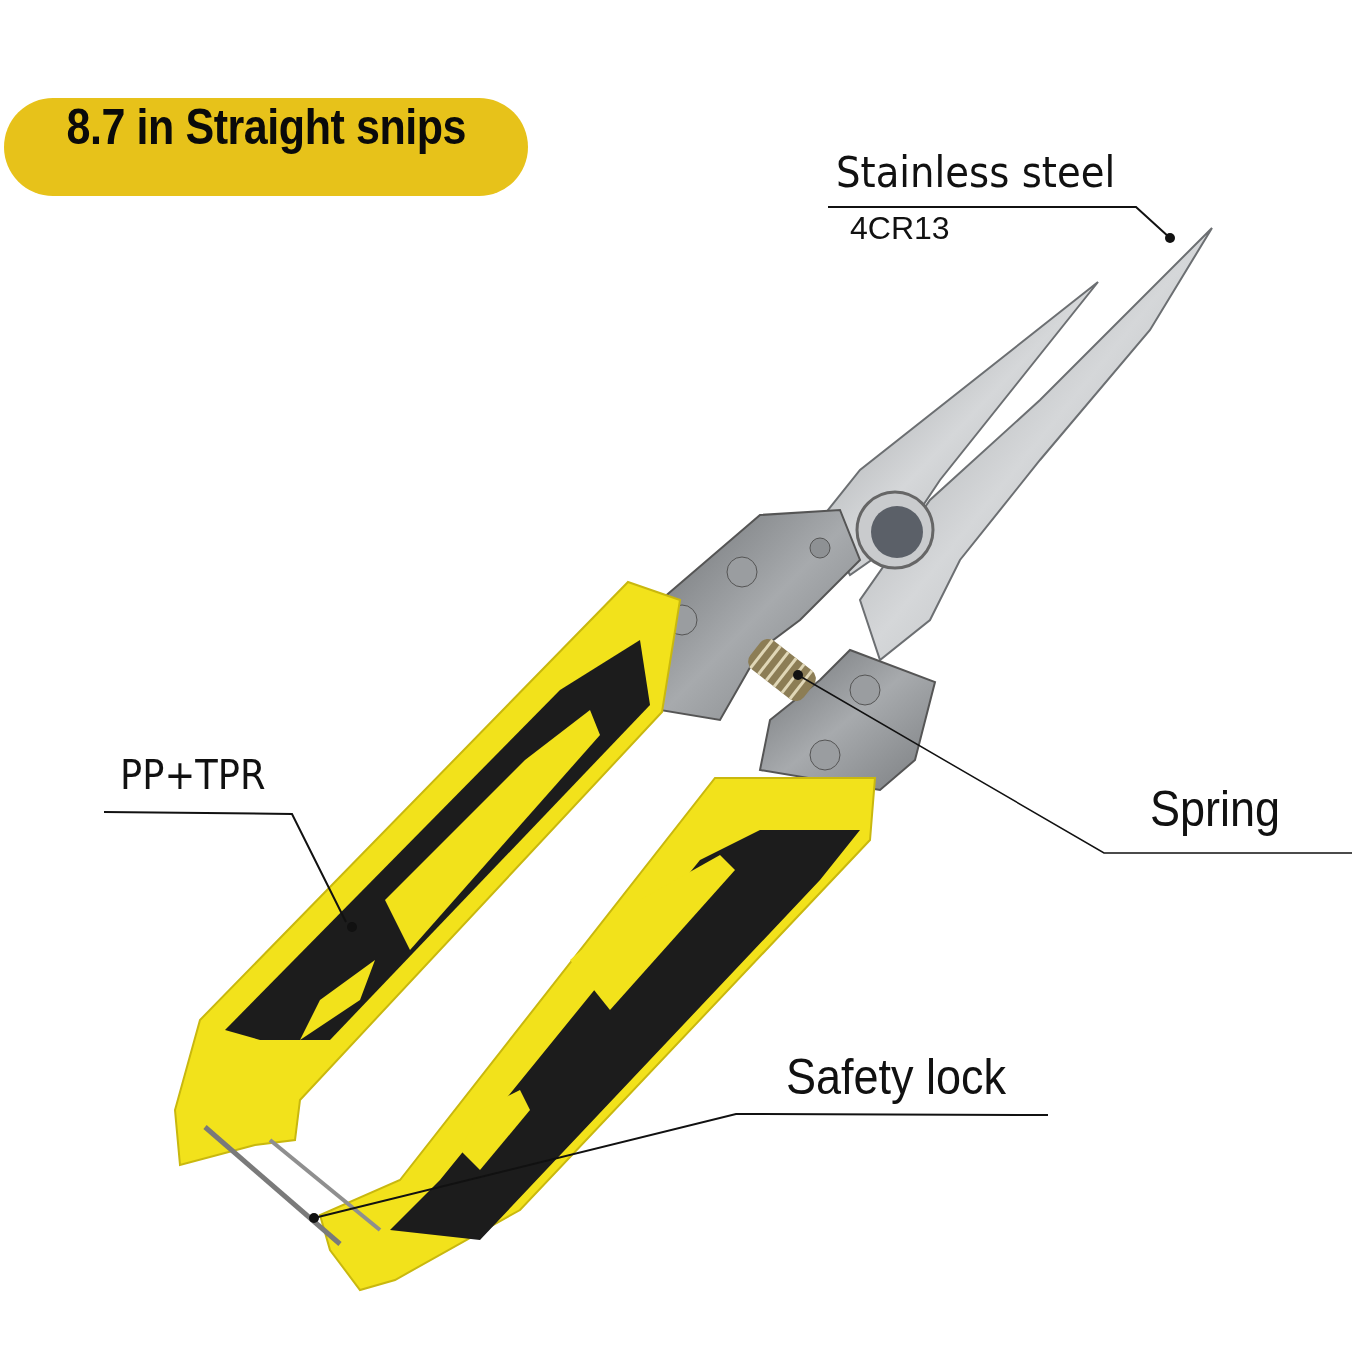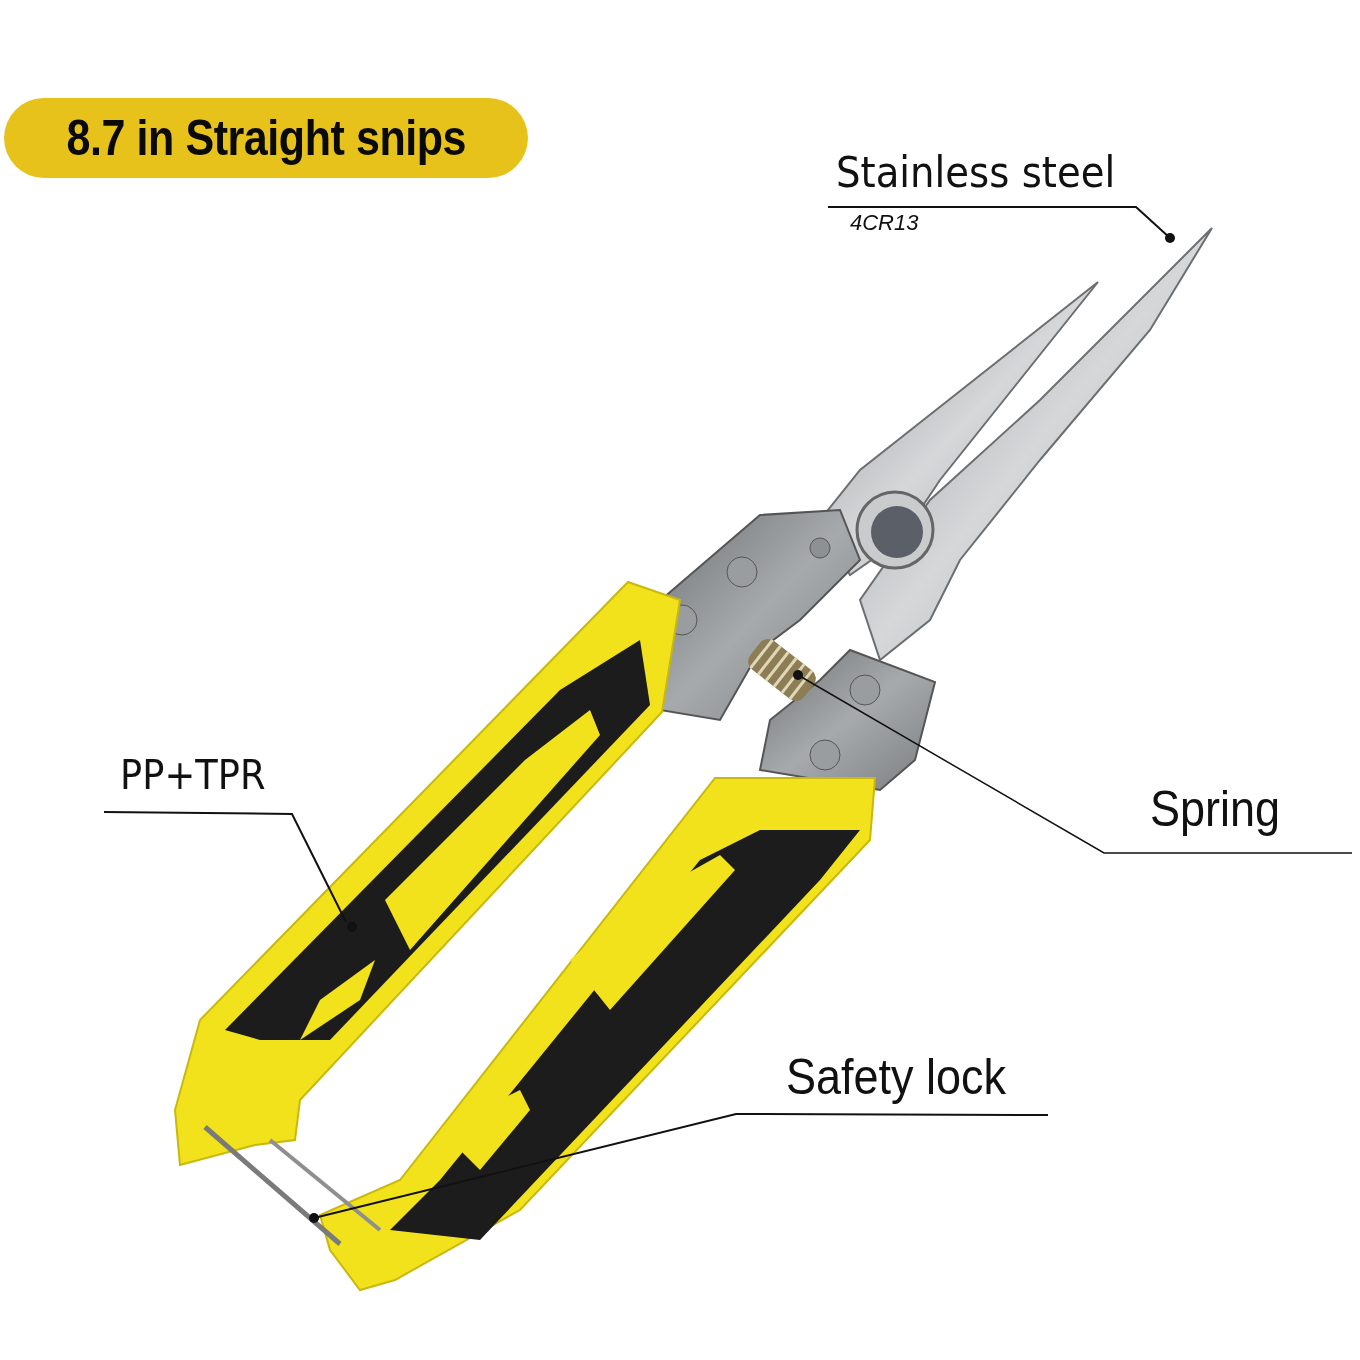--- a/index.html
+++ b/index.html
@@ -1,29 +1,29 @@
 <!DOCTYPE html>
 <html><head>
 <meta charset="utf-8">
 <style>
   html, body { margin: 0; padding: 0; background: #ffffff; }
   body { width: 1360px; height: 1360px; position: relative; overflow: hidden; font-family: "Liberation Sans", sans-serif; }
   .badge {
-    position: absolute; left: 4px; top: 98px; width: 524px; height: 80px;
+    position: absolute; left: 4px; top: 98px; width: 524px; height: 98px;
     background: #e7c21a; border-radius: 49px;
-    display: flex; align-items: center; justify-content: center;
+    display: flex; align-items: flex-start; justify-content: center;
   }
   .badge-text {
     font-family: "Liberation Sans", sans-serif; font-weight: bold;
     font-size: 50px; color: #0a0a0a; letter-spacing: -0.5px;
     transform: scaleX(0.86); white-space: nowrap;
   }
   .label { position: absolute; color: #111; white-space: nowrap; font-family: "DejaVu Sans", sans-serif; }
   .lbl-steel { left: 836px; top: 148px; font-size: 42px; transform: scaleX(0.92); transform-origin: left top; }
-  .lbl-steel-grade { left: 850px; top: 210px; font-size: 22px; font-style: italic; font-family: "Liberation Sans", sans-serif; }
+  .lbl-steel-grade { left: 850px; top: 210px; font-size: 32px; font-family: "Liberation Sans", sans-serif; }
   .lbl-pp { left: 120px; top: 752px; font-size: 40px; transform: scaleX(0.92); transform-origin: left top; }
   .lbl-spring { left: 1150px; top: 780px; font-size: 50px; font-family: "Liberation Sans", sans-serif; transform: scaleX(0.9); transform-origin: left top; }
   .lbl-lock { left: 786px; top: 1048px; font-size: 50px; font-family: "Liberation Sans", sans-serif; transform: scaleX(0.9); transform-origin: left top; }
   svg.art { position: absolute; left: 0; top: 0; }
 </style>
 </head>
 <body>
 
 <svg class="art" width="1360" height="1360" viewBox="0 0 1360 1360" xmlns="http://www.w3.org/2000/svg">
   <defs>

